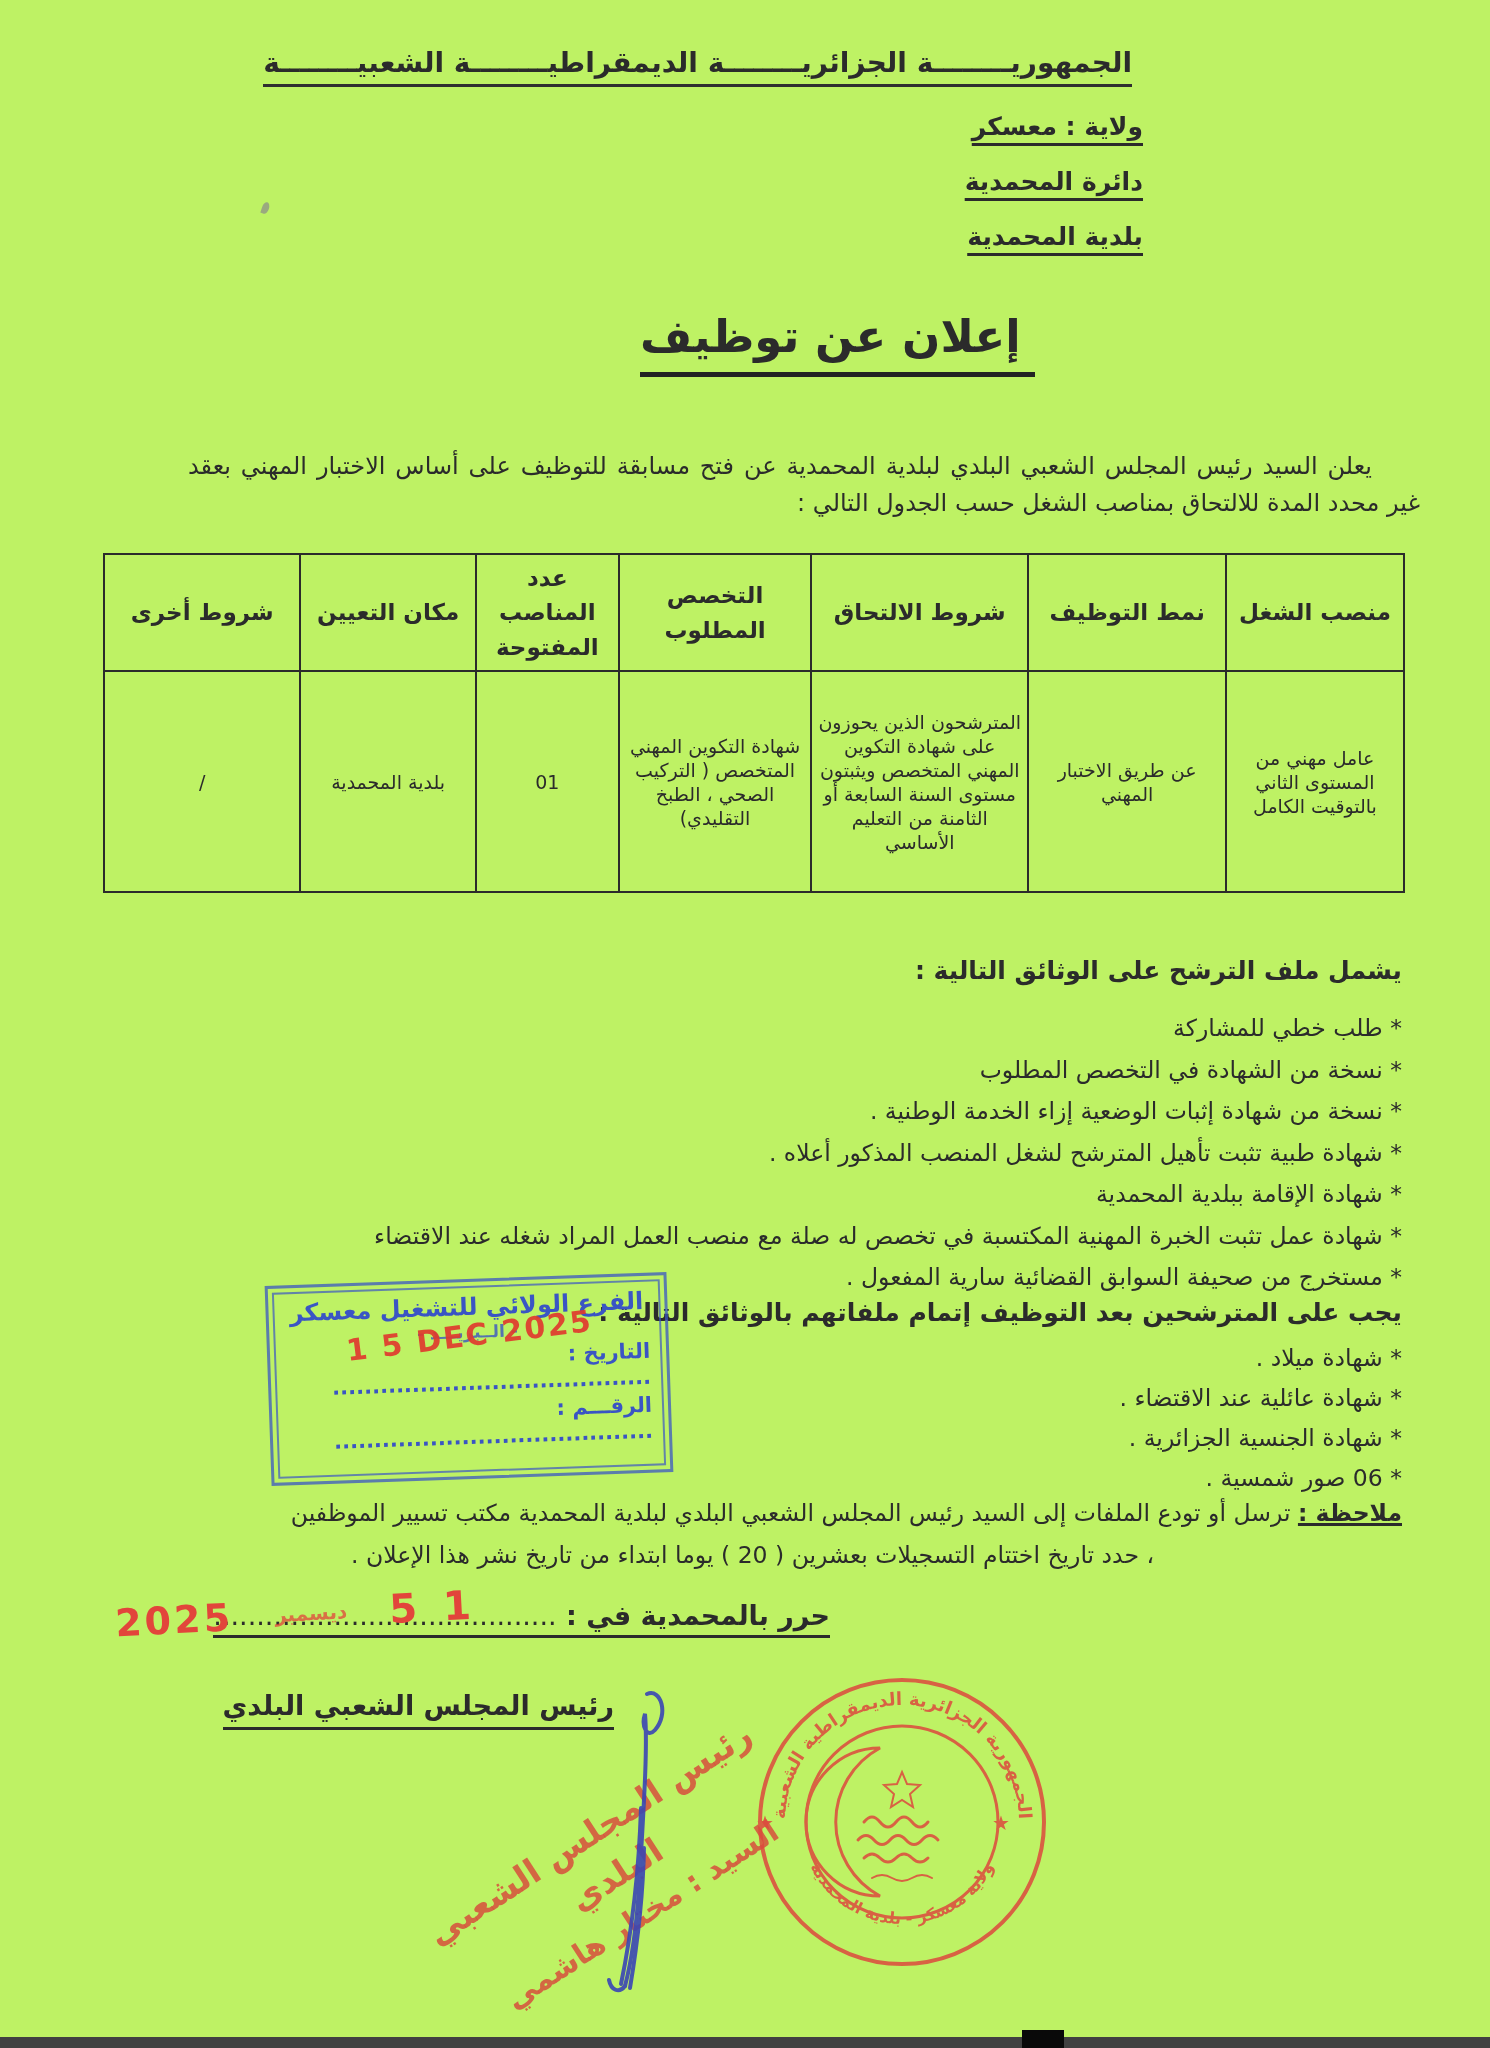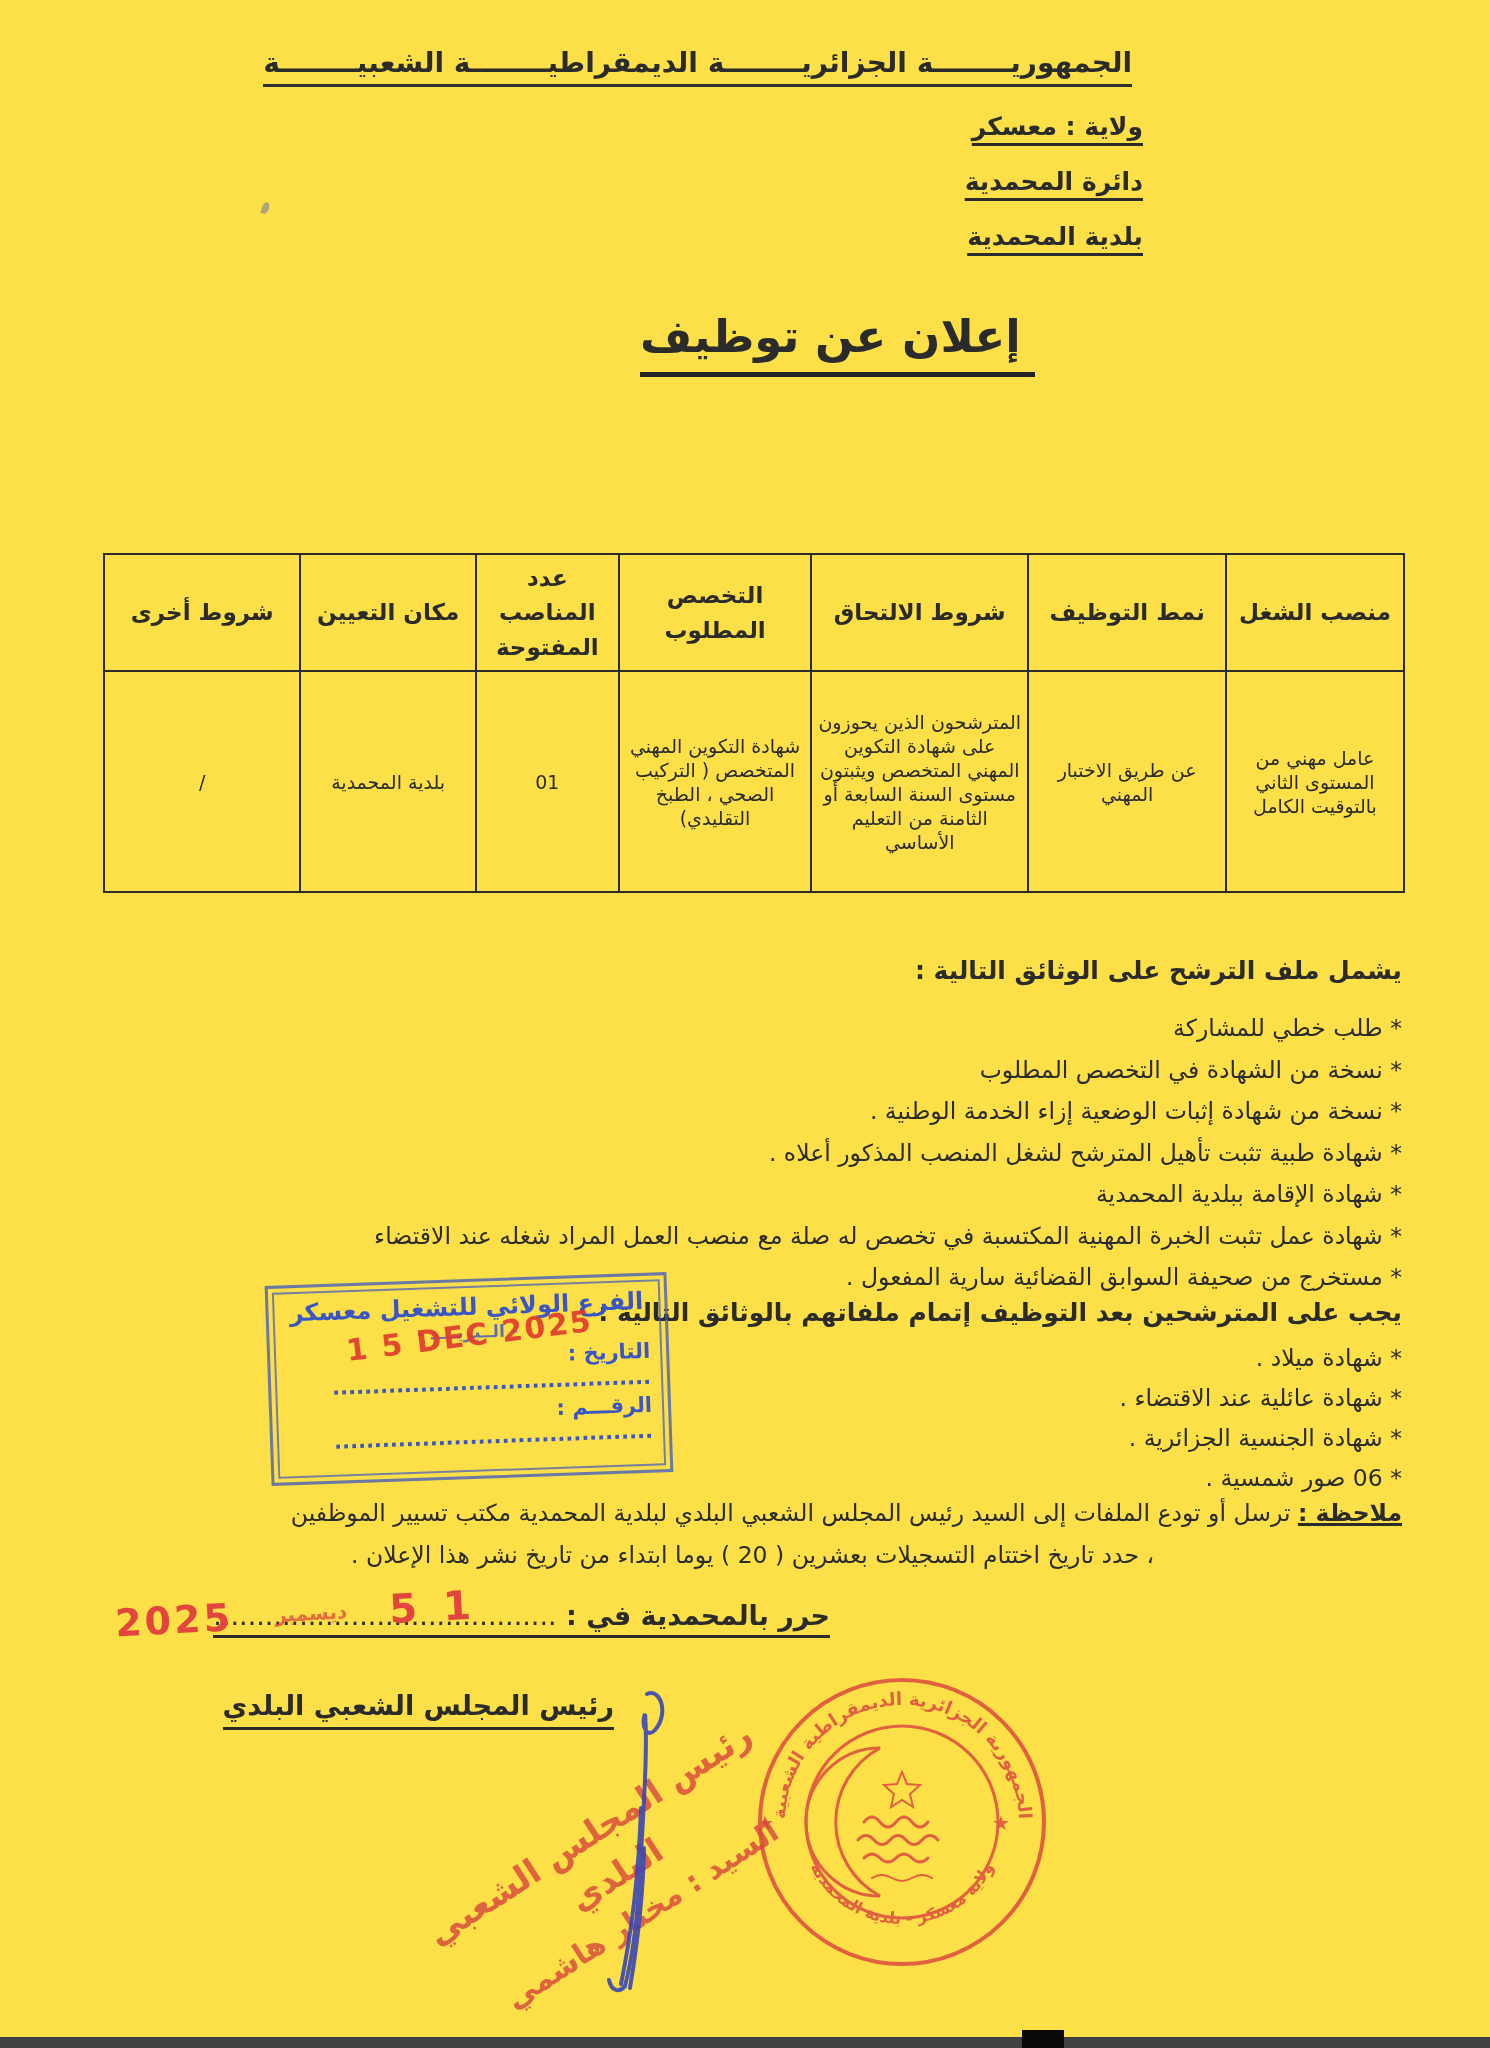--- a/index.html
+++ b/index.html
@@ -1,16 +1,16 @@
 <!DOCTYPE html>
 <html dir="rtl" lang="ar"><head>
 <meta charset="utf-8">
 <style>
   html,body{margin:0;padding:0;background:#fcfcfa;}
-  .page{position:relative;width:1490px;height:2048px;overflow:hidden;background:#fde047;
+  .page{position:relative;width:1490px;height:2048px;overflow:hidden;background:#bef264;
         font-family:"DejaVu Sans",sans-serif;color:#2b2b2b;direction:rtl;}
   .abs{position:absolute;}
 
   
   .republic{top:46px;right:358px;font-size:28px;font-weight:700;white-space:nowrap;
             border-bottom:3px solid #2f2f2f;padding-bottom:5px;}
   .region{top:112px;right:347px;text-align:right;}
   .region div{font-size:25px;font-weight:700;margin-bottom:26px;white-space:nowrap;
               text-decoration:underline;text-decoration-thickness:2.5px;text-underline-offset:8px;}
 
@@ -90,20 +90,21 @@
   <div class="abs region">
     <div>ولاية : معسكر</div>
     <div>دائرة المحمدية</div>
     <div>بلدية المحمدية</div>
   </div>
 
   <div class="abs speck"></div>
 
   <div class="abs doc-title">إعلان عن توظيف</div>
 
+  <div class="abs intro">يعلن السيد رئيس المجلس الشعبي البلدي لبلدية المحمدية عن فتح مسابقة للتوظيف على أساس الاختبار المهني بعقد غير محدد المدة للالتحاق بمناصب الشغل حسب الجدول التالي :</div>
 
   <table class="jobs">
     <colgroup>
       <col style="width:13.7%">
         <col style="width:15.2%">
         <col style="width:16.7%">
       <col style="width:14.8%">
         <col style="width:11%">
         <col style="width:13.5%">
         <col style="width:15.1%">

